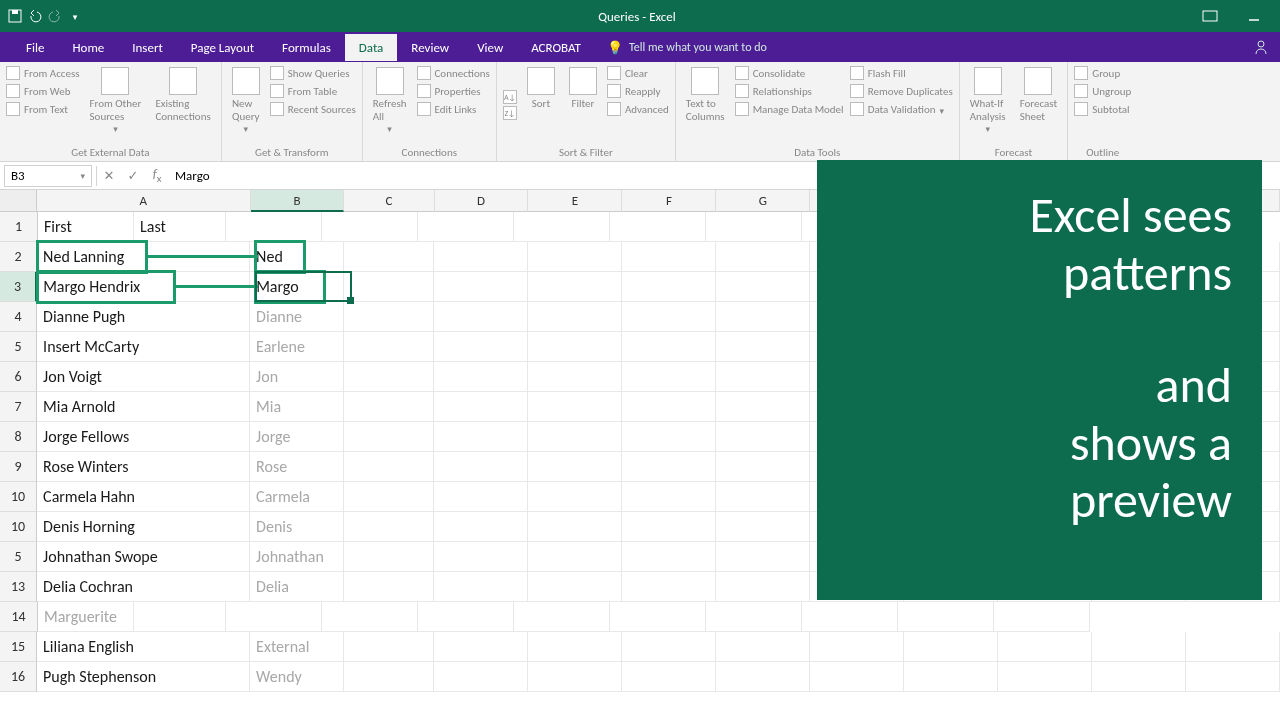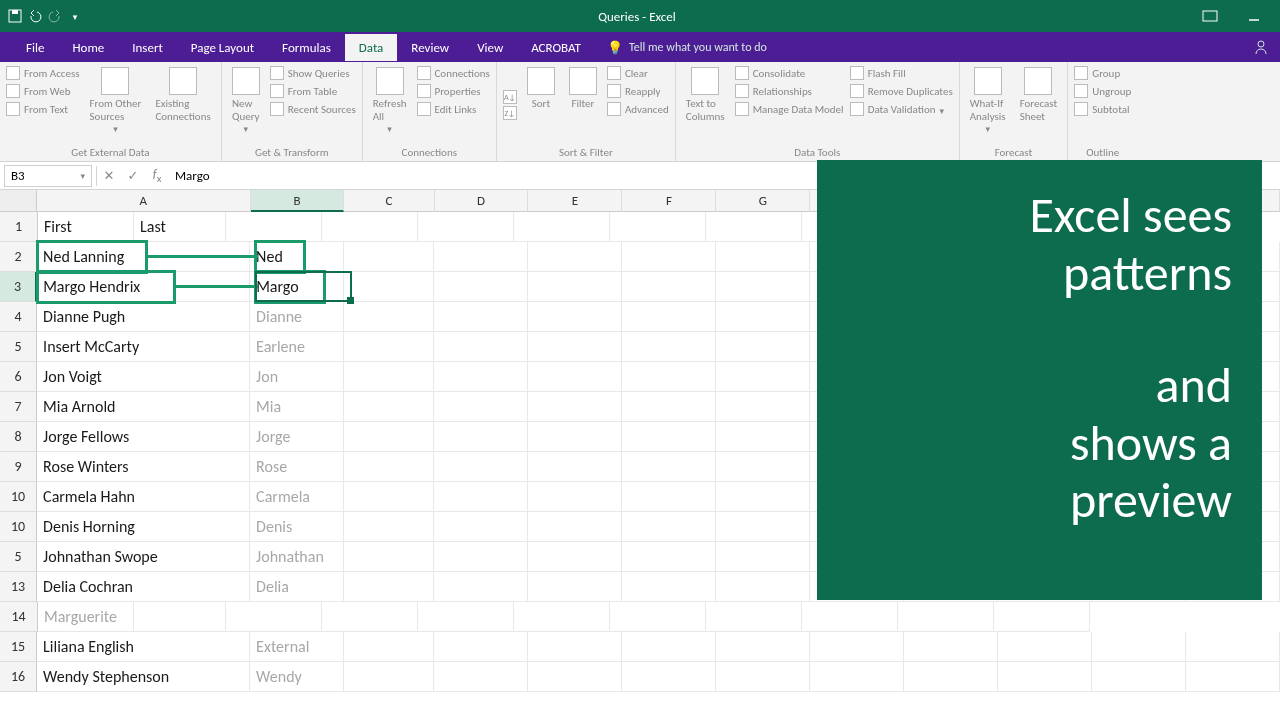--- a/index.html
+++ b/index.html
@@ -562,21 +562,21 @@
         <div class="cell" style="width:96px"></div>
         <div class="cell" style="width:96px"></div>
         <div class="cell" style="width:96px"></div>
         <div class="cell" style="width:96px"></div>
         <div class="cell" style="width:96px"></div>
         <div class="cell" style="width:96px"></div>
         <div class="cell" style="width:96px"></div>
       </div>
       <div class="row">
         <div class="rh">16</div>
-        <div class="cell" style="width:218px">Wendy Stephenson</div>
+        <div class="cell" style="width:218px">Pugh Stephenson</div>
         <div class="cell suggest" style="width:96px">Wendy</div>
         <div class="cell" style="width:92px"></div>
         <div class="cell" style="width:96px"></div>
         <div class="cell" style="width:96px"></div>
         <div class="cell" style="width:96px"></div>
         <div class="cell" style="width:96px"></div>
         <div class="cell" style="width:96px"></div>
         <div class="cell" style="width:96px"></div>
         <div class="cell" style="width:96px"></div>
         <div class="cell" style="width:96px"></div>

